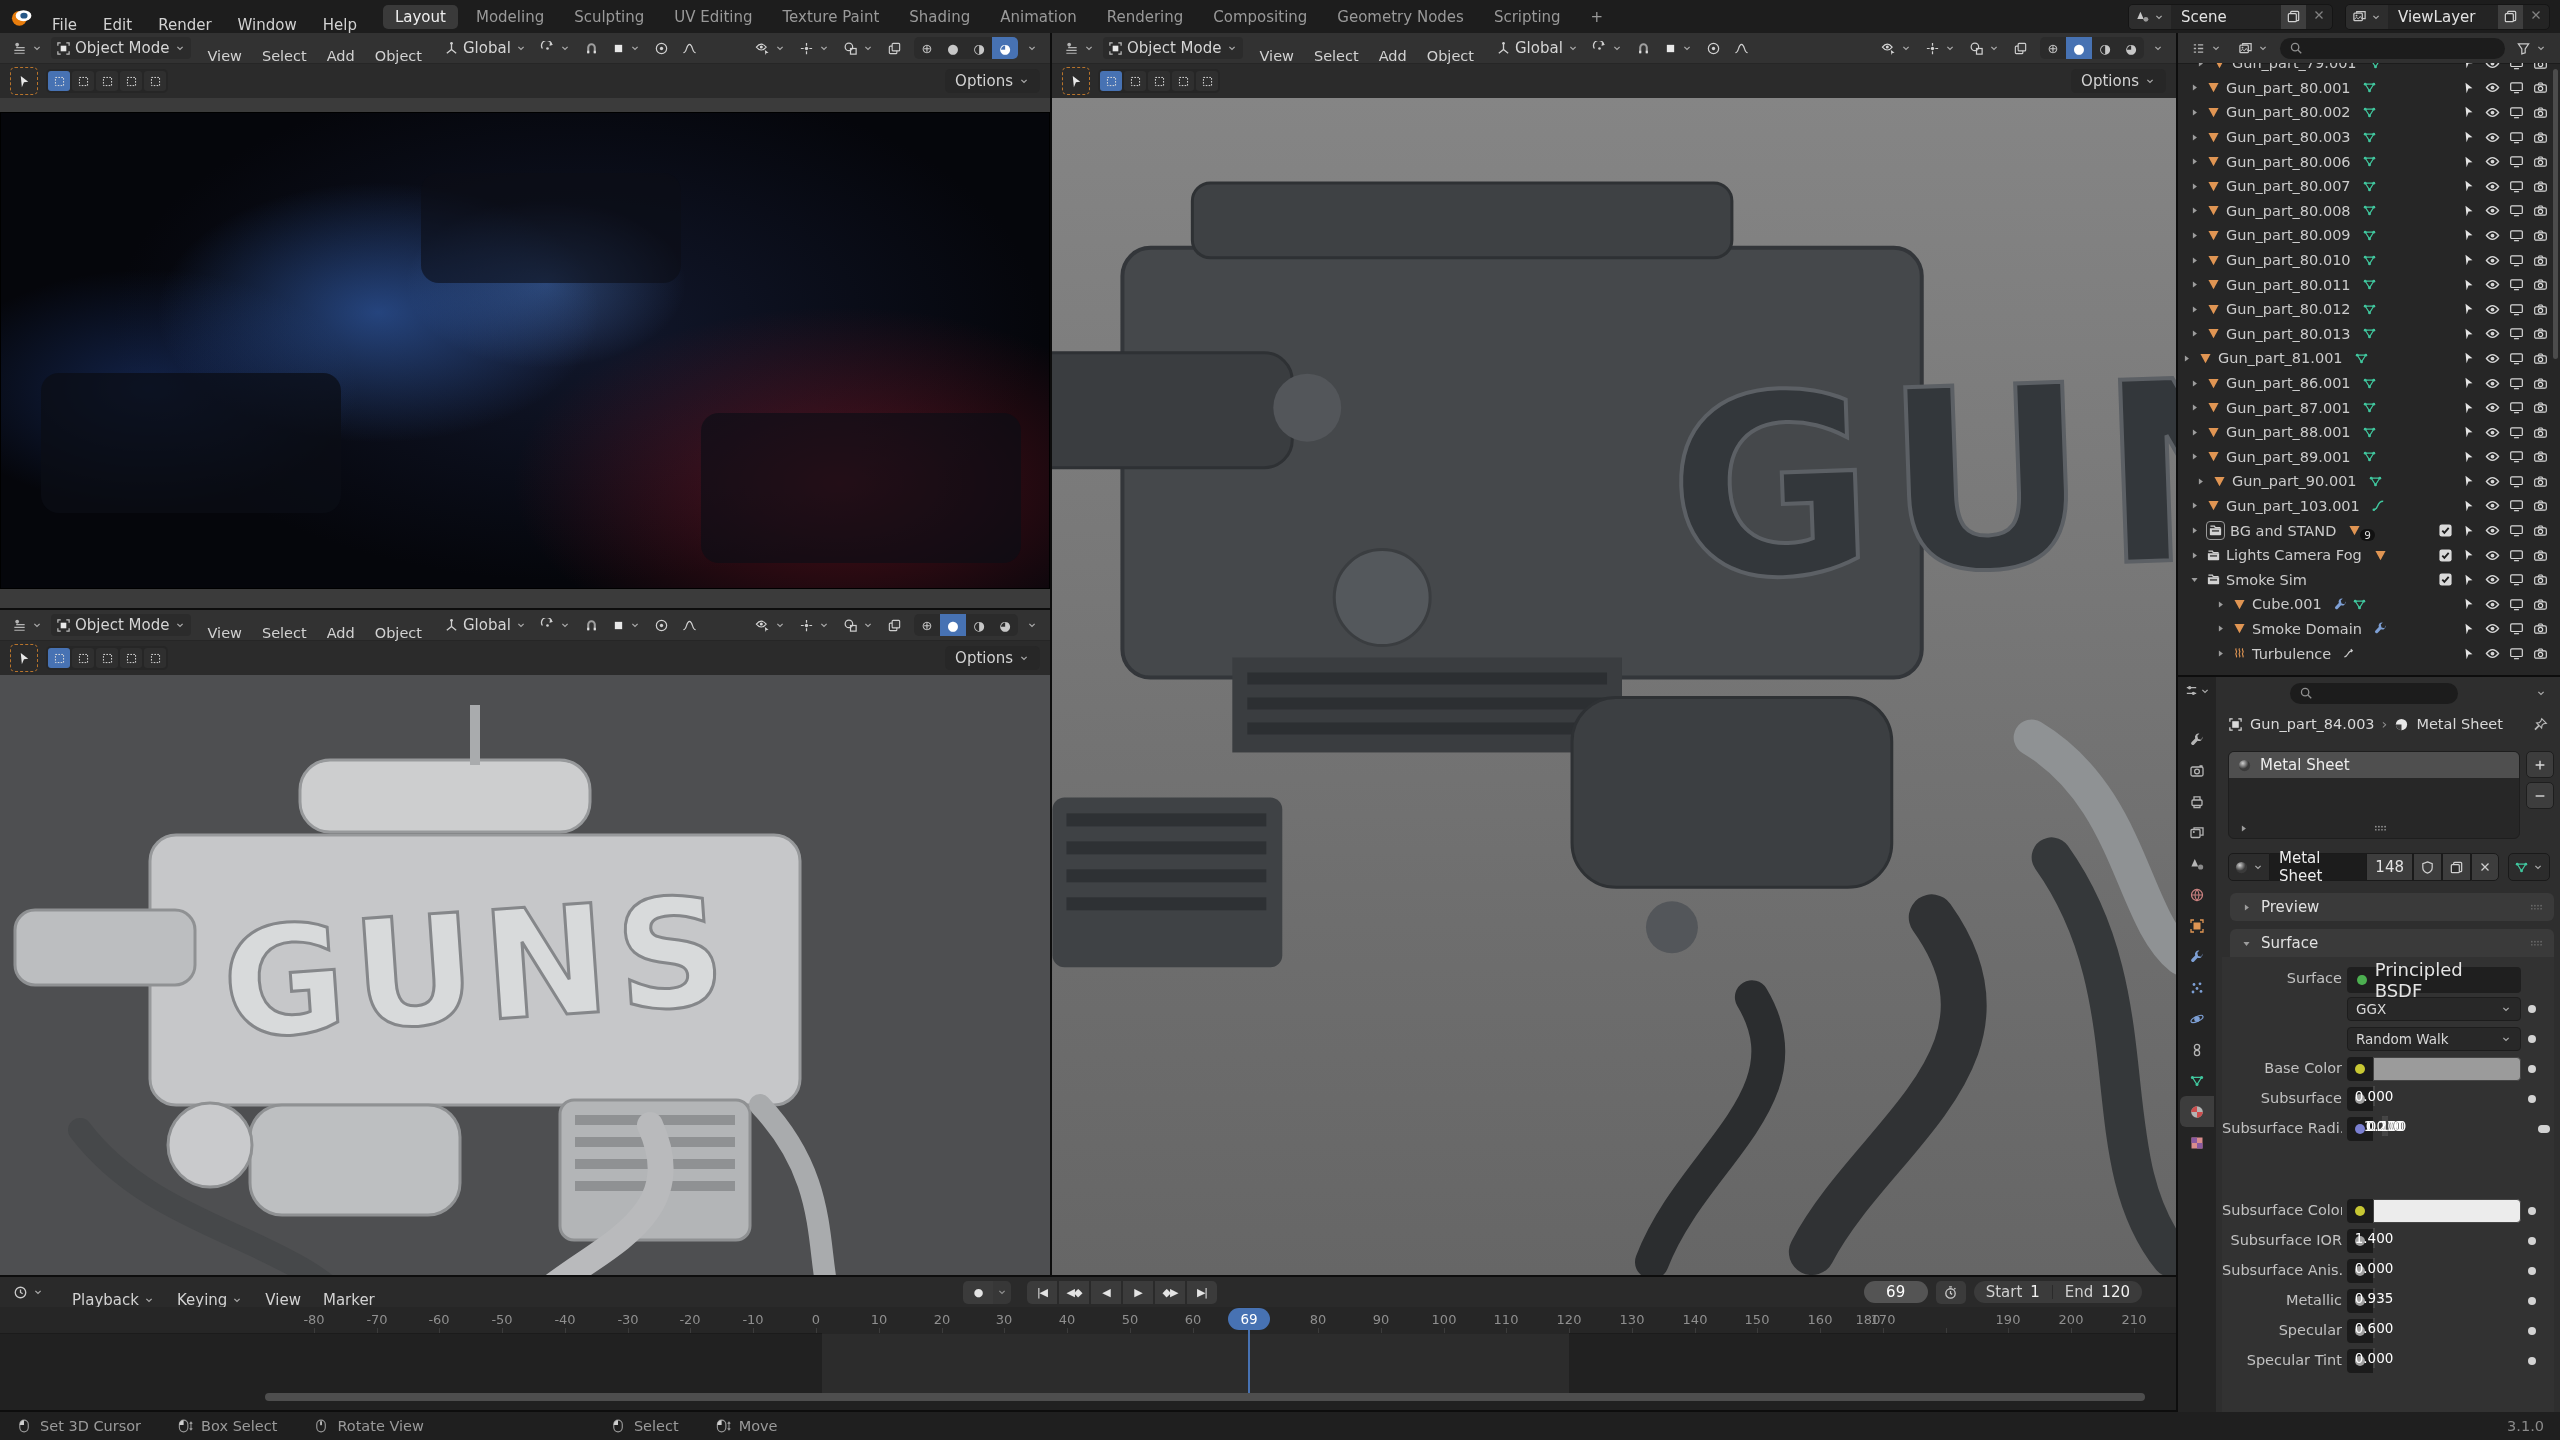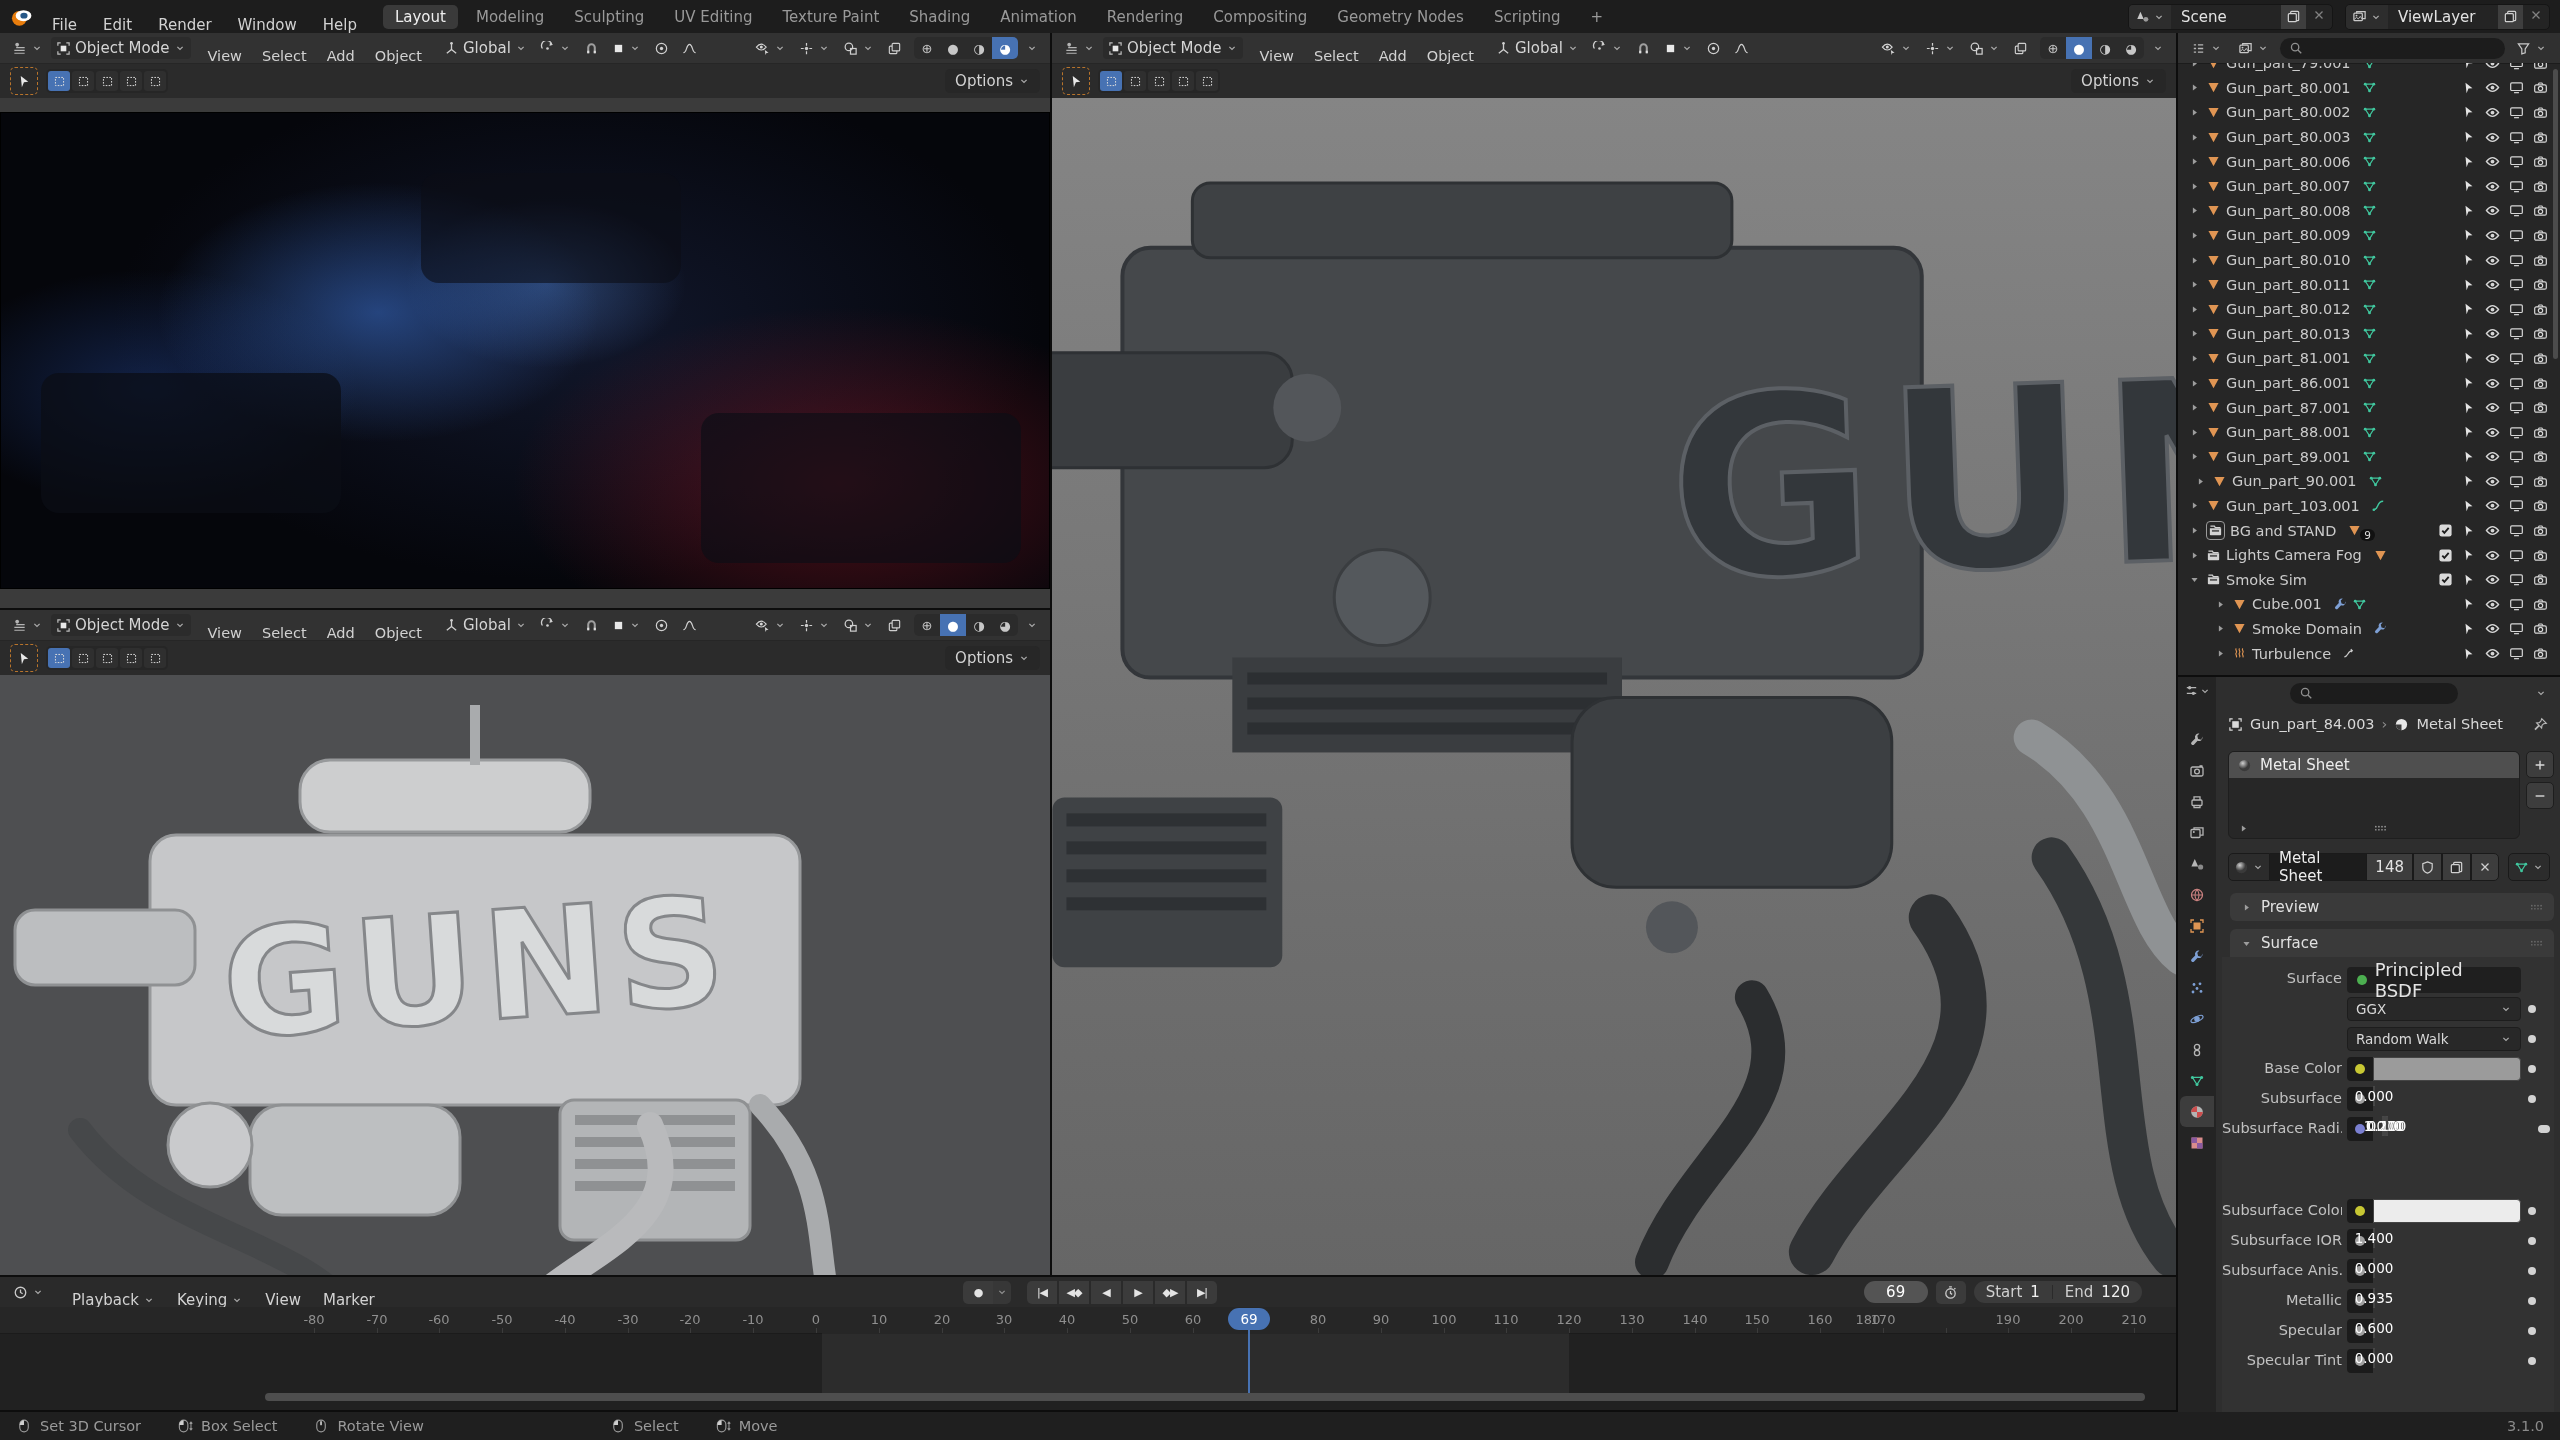--- a/index.html
+++ b/index.html
@@ -1003,21 +1003,21 @@
             </svg>
           </span>
           <span class="ic" id="ol-caret3">
             <svg width="12" height="12" viewBox="0 0 16 16">
               <path d="M4.5 6.5L8 10l3.5-3.5" stroke="#ababab" stroke-width="1.6" fill="none"></path>
             </svg>
           </span>
         </span>
     </div>
     <div class="ol-rows" id="ol-rows">
-        <div class="ol-row" style="padding-left:10px;margin-top:-12px;">
+        <div class="ol-row" style="padding-left:16px;margin-top:-12px;">
           <span class="ic">
             <svg width="13" height="13" viewBox="0 0 16 16">
               <path d="M6 4.2L11 8l-5 3.8z" fill="#9d9d9d"></path>
             </svg>
           </span>
           <span class="ic">
             <svg width="15" height="15" viewBox="0 0 16 16">
               <path d="M2.6 3.2h10.8L8 13z" fill="#e09553"></path>
             </svg>
           </span>
@@ -1591,21 +1591,21 @@
             </span>
             <span class="ic">
               <svg width="15" height="15" viewBox="0 0 16 16">
                 <rect x="1.8" y="5.2" width="12.4" height="7.8" rx="1.6" fill="none" stroke="#d6d6d6" stroke-width="1.3"></rect>
                 <circle cx="8" cy="9" r="2.3" fill="none" stroke="#d6d6d6" stroke-width="1.3"></circle>
                 <path d="M5.2 5.2L6.6 3.2h2.8l1.4 2" fill="none" stroke="#d6d6d6" stroke-width="1.3"></path>
               </svg>
             </span>
           </span>
         </div>
-        <div class="ol-row" style="padding-left:10px;">
+        <div class="ol-row" style="padding-left:2px;">
           <span class="ic">
             <svg width="13" height="13" viewBox="0 0 16 16">
               <path d="M6 4.2L11 8l-5 3.8z" fill="#9d9d9d"></path>
             </svg>
           </span>
           <span class="ic">
             <svg width="15" height="15" viewBox="0 0 16 16">
               <path d="M2.6 3.2h10.8L8 13z" fill="#e09553"></path>
             </svg>
           </span>

